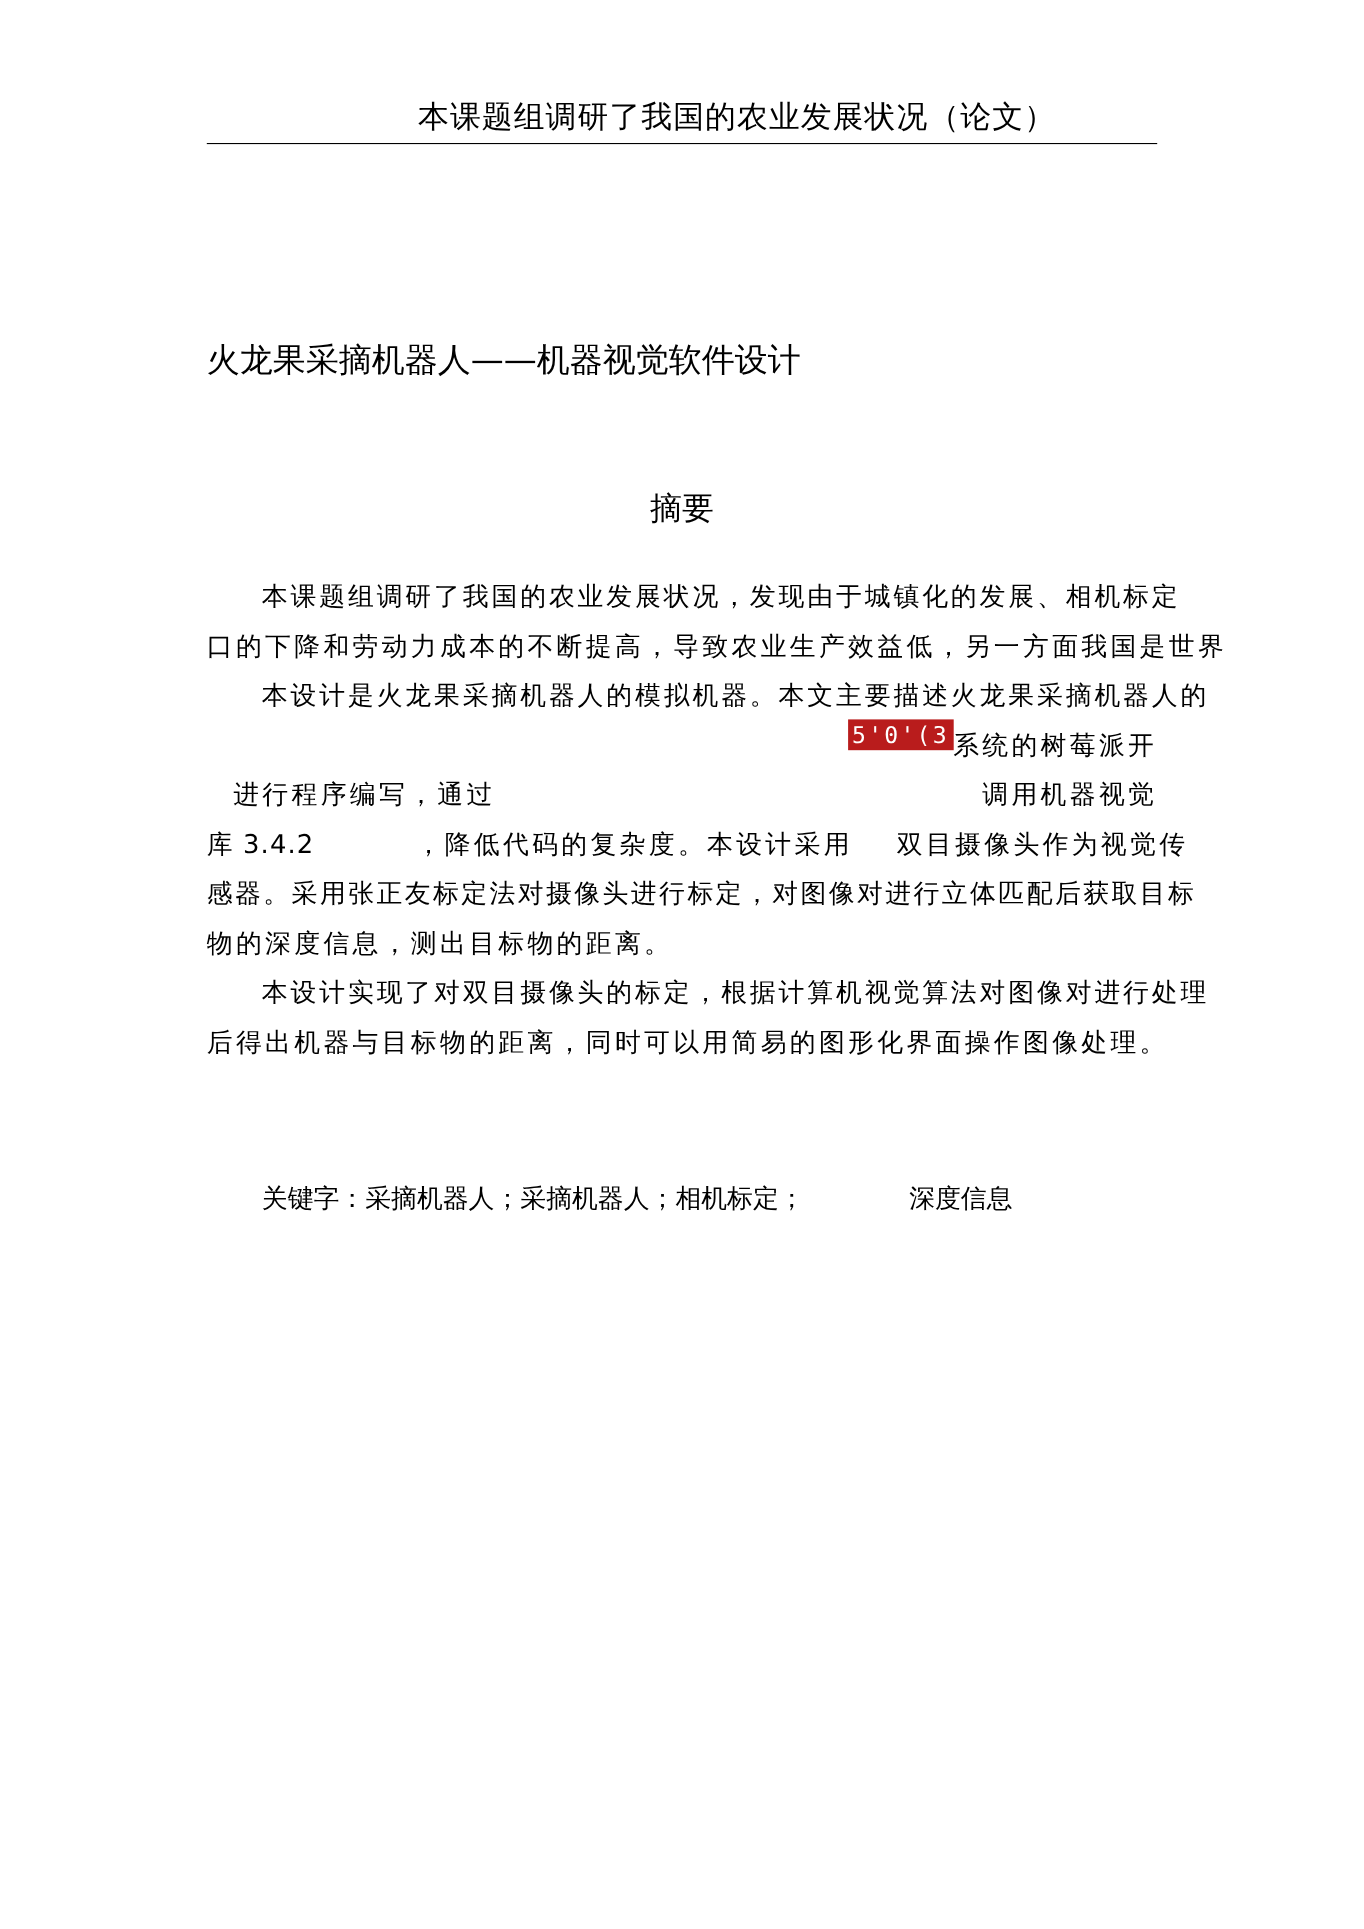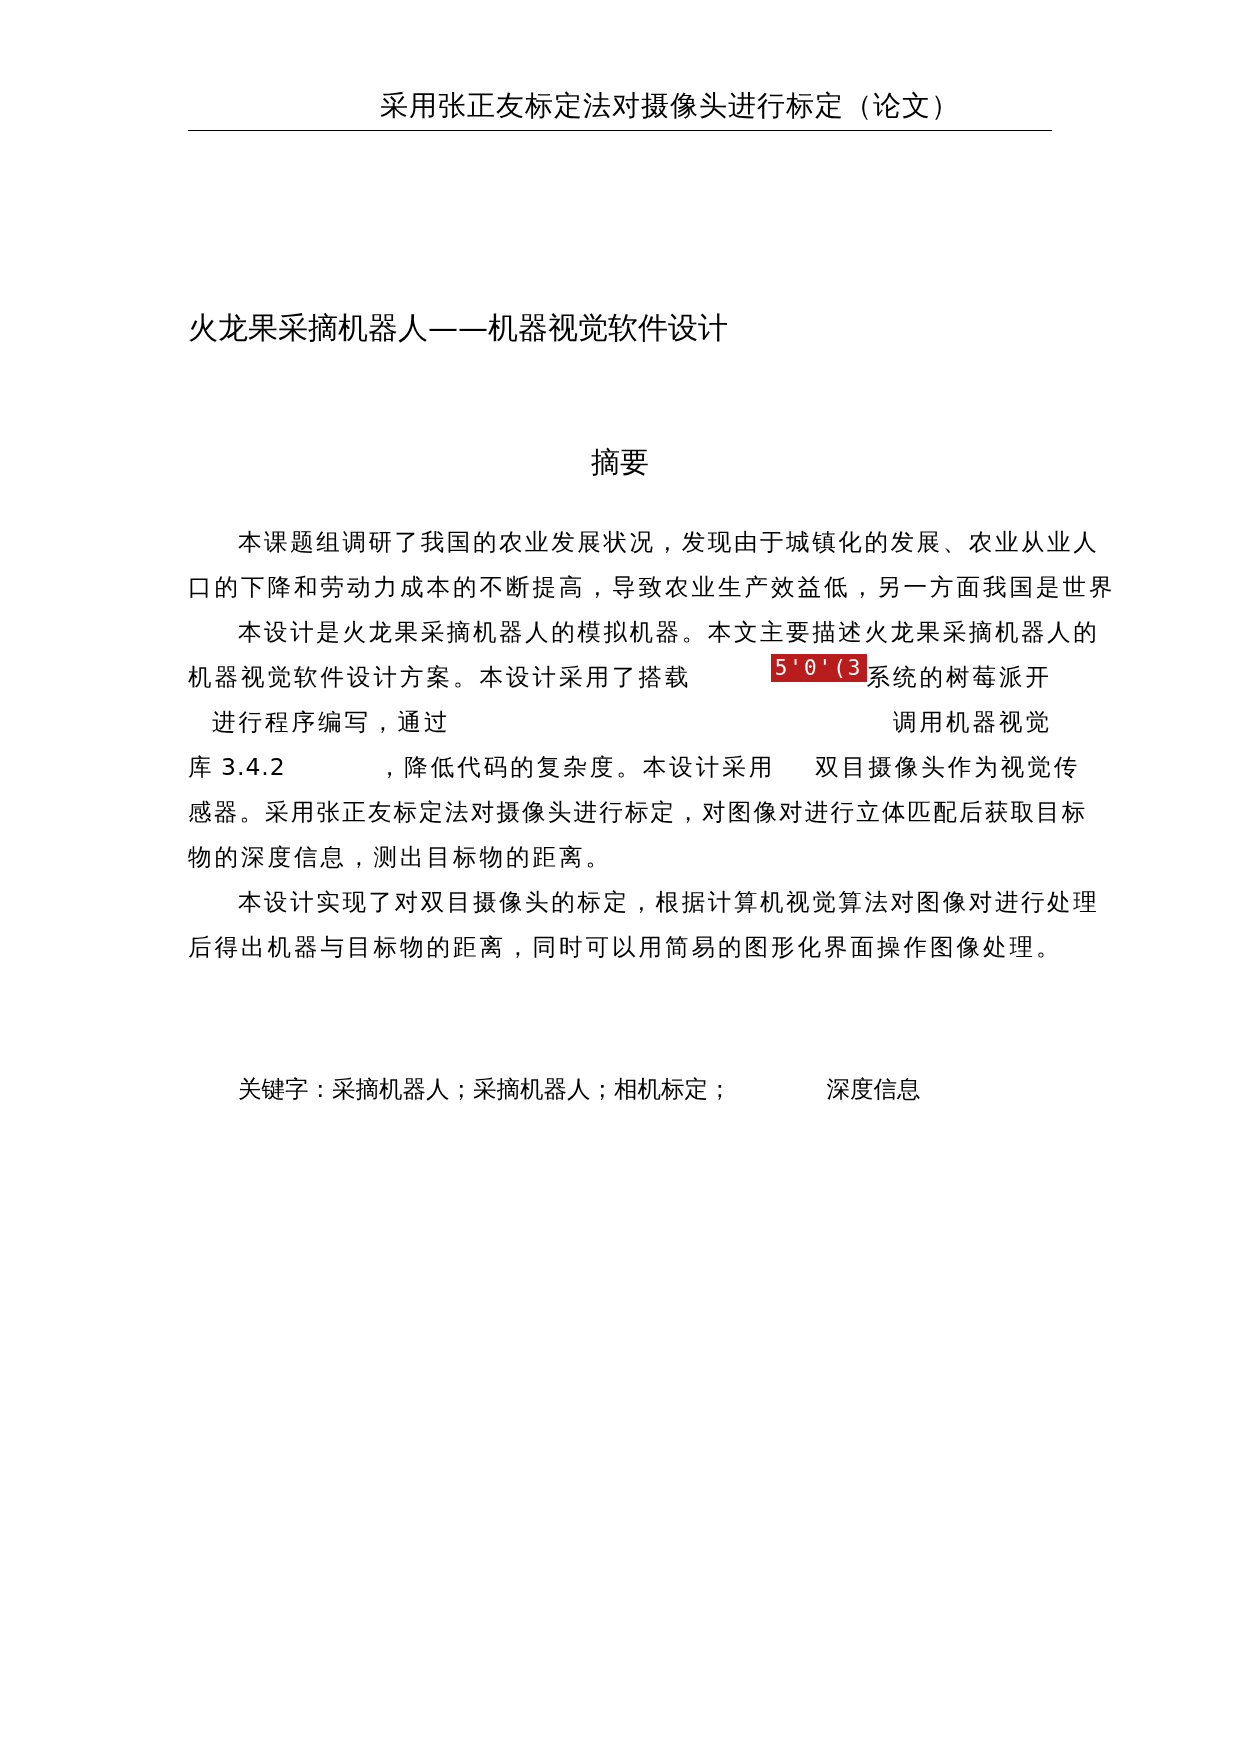--- a/index.html
+++ b/index.html
@@ -87,41 +87,40 @@
       top: 1067px;
       font-size: 23.5px;
       line-height: 45px;
       white-space: pre;
     }
   </style>
 </head>
 <body>
 
 <div class="page-header">
-  <span class="page-header-text">采用张正友标定法对摄像头进行标定（论文）</span>
+  <span class="page-header-text">本课题组调研了我国的农业发展状况（论文）</span>
 </div>
 
 <div class="doc-title">火龙果采摘机器人——机器视觉软件设计</div>
 
 <div class="abstract-heading">摘要</div>
 
 <div class="body">
 
   <div class="line indent">
-    <span style="letter-spacing:2.6px">本课题组调研了我国的农业发展状况，发现由于城镇化的发展、农业从业人</span>
+    <span style="letter-spacing:2.6px">本课题组调研了我国的农业发展状况，发现由于城镇化的发展、相机标定</span>
   </div>
   <div class="line">
     <span style="letter-spacing:3px">口的下降和劳动力成本的不断提高，导致农业生产效益低，另一方面我国是世界</span>
   </div>
 
   <div class="line indent">
     <span style="letter-spacing:2.6px">本设计是火龙果采摘机器人的模拟机器。本文主要描述火龙果采摘机器人的</span>
   </div>
   <div class="line">
-    <span style="letter-spacing:3px">机器视觉软件设计方案。本设计采用了搭载</span>
     <span style="flex:1"></span>
     <span class="redact">5'0'(3</span>
     <span style="letter-spacing:3px">系统的树莓派开</span>
   </div>
   <div class="line">
     <span style="letter-spacing:3px;margin-left:24px">进行程序编写，通过</span>
     <span style="letter-spacing:3px;margin-left:40px">调用机器视觉</span>
   </div>
   <div class="line">
     <span style="letter-spacing:1px">库 3.4.2</span>

